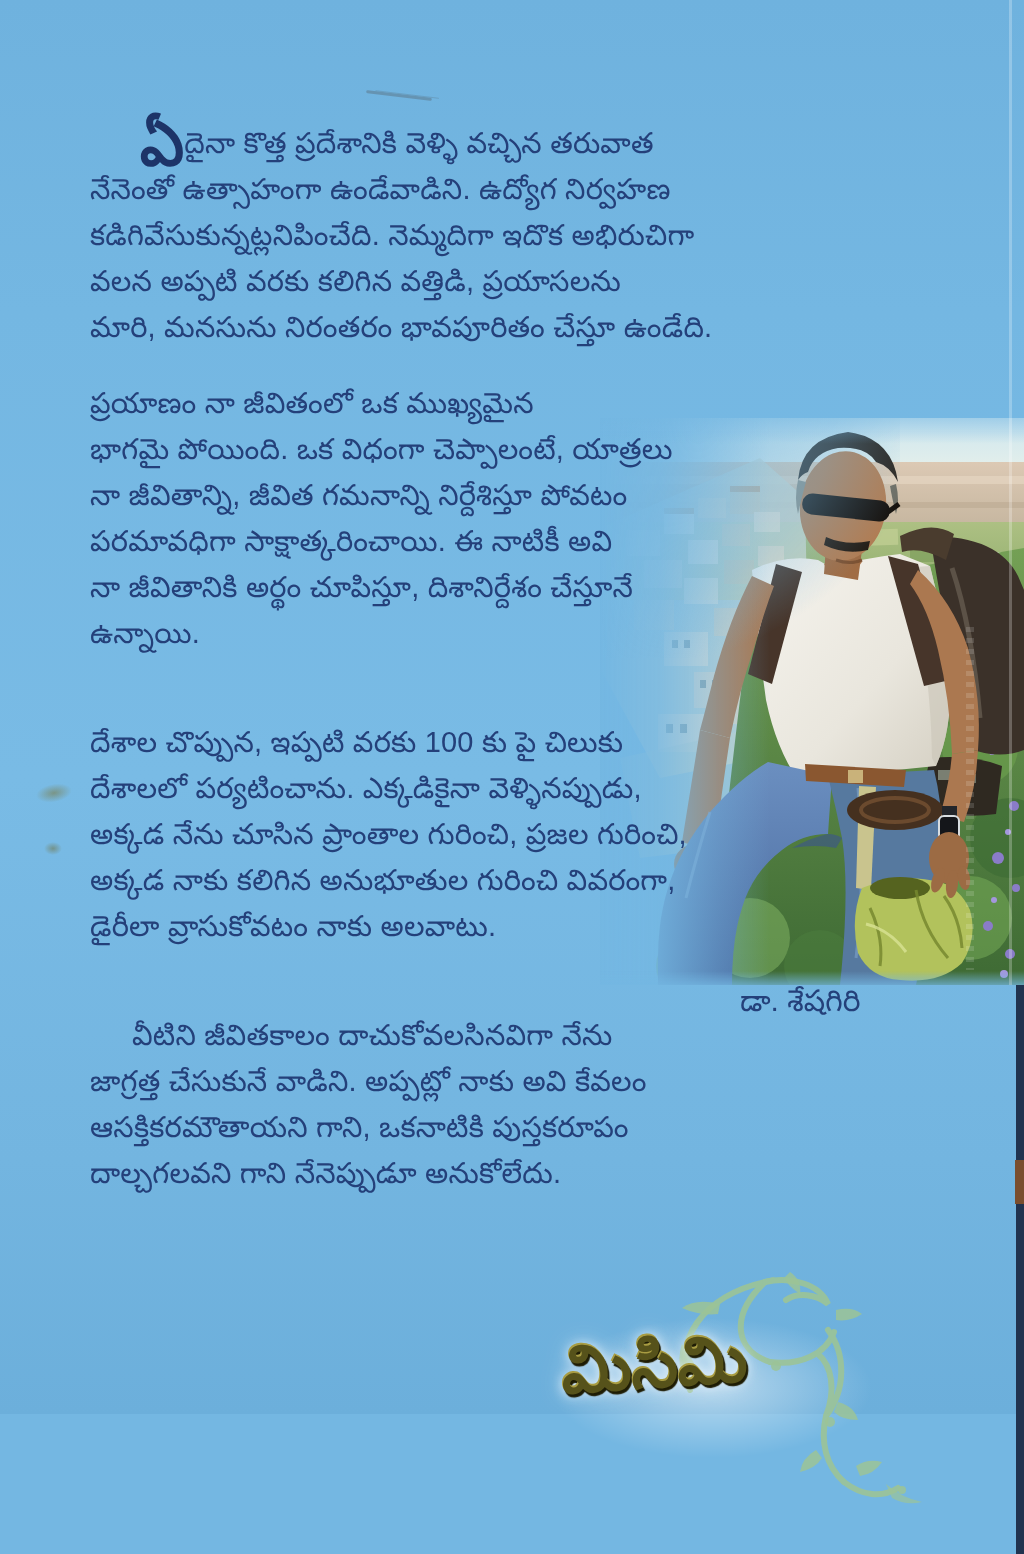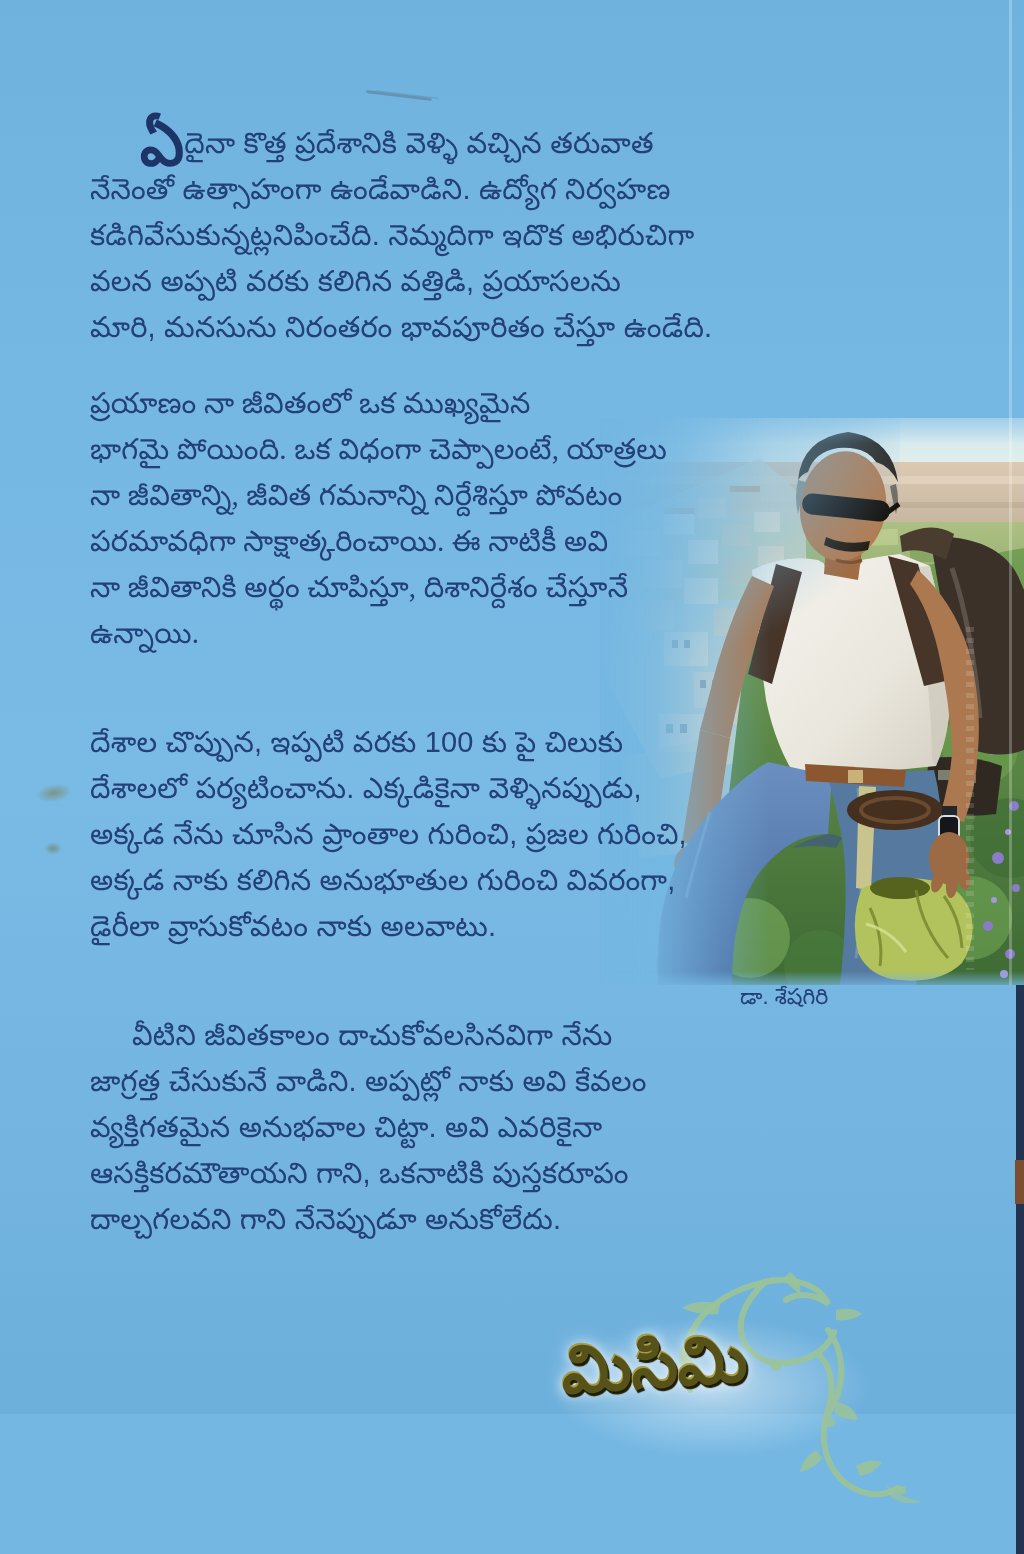--- a/index.html
+++ b/index.html
@@ -9,21 +9,21 @@
         background:linear-gradient(180deg,#6fb2de 0%,#74b7e2 22%,#79bbe5 55%,#73b5e0 82%,#6cafdb 100%);}
 
   
   .para{position:absolute;left:90px;color:#24407a;font-size:29px;line-height:46px;
         letter-spacing:.2px;}
   .tline{white-space:nowrap;height:46px;}
   .indent{padding-left:42px;}
   .dropline{padding-left:50px;}
   .dropcap{font-size:62px;line-height:0;vertical-align:-12px;font-weight:bold;color:#1d3468;}
 
-  .caption{position:absolute;left:740px;top:984px;color:#24407a;font-size:22px;white-space:nowrap;}
+  .caption{position:absolute;left:740px;top:984px;color:#24407a;font-size:30px;white-space:nowrap;}
 
   
   .photo{position:absolute;left:600px;top:418px;width:424px;height:567px;}
   .photo svg{display:block;}
   .fade-left{position:absolute;left:600px;top:418px;width:170px;height:567px;
     background:linear-gradient(90deg,#74b7e2 0%,rgba(116,183,226,.82) 35%,rgba(116,183,226,.35) 70%,rgba(116,183,226,0) 100%);}
   .fade-topleft{position:absolute;left:600px;top:418px;width:300px;height:240px;
     background:radial-gradient(ellipse at 0% 0%,rgba(116,183,226,.85) 0%,rgba(116,183,226,.35) 55%,rgba(116,183,226,0) 75%);}
   .fade-top{position:absolute;left:600px;top:418px;width:424px;height:26px;
     background:linear-gradient(180deg,rgba(116,183,226,.5),rgba(116,183,226,0));}
@@ -247,21 +247,21 @@
   <div class="fade-bottom"></div>
 
   <div class="para" style="top:120px;">
     <div class="tline dropline"><span class="dropcap">ఏ</span><span>దైనా కొత్త ప్రదేశానికి వెళ్ళి వచ్చిన తరువాత</span></div>
     <div class="tline">నేనెంతో ఉత్సాహంగా ఉండేవాడిని. ఉద్యోగ నిర్వహణ</div>
     <div class="tline">కడిగివేసుకున్నట్లనిపించేది. నెమ్మదిగా ఇదొక అభిరుచిగా</div>
     <div class="tline">వలన అప్పటి వరకు కలిగిన వత్తిడి, ప్రయాసలను</div>
     <div class="tline">మారి, మనసును నిరంతరం భావపూరితం చేస్తూ ఉండేది.</div>
   </div>
 
-  <div class="para" style="top:380px;font-family:Liberation Serif, serif;">
+  <div class="para" style="top:380px;">
     <div class="tline">ప్రయాణం నా జీవితంలో ఒక ముఖ్యమైన</div>
     <div class="tline">భాగమై పోయింది. ఒక విధంగా చెప్పాలంటే, యాత్రలు</div>
     <div class="tline">నా జీవితాన్ని, జీవిత గమనాన్ని నిర్దేశిస్తూ పోవటం</div>
     <div class="tline">పరమావధిగా సాక్షాత్కరించాయి. ఈ నాటికీ అవి</div>
     <div class="tline">నా జీవితానికి అర్థం చూపిస్తూ, దిశానిర్దేశం చేస్తూనే</div>
     <div class="tline">ఉన్నాయి.</div>
   </div>
 
   <div class="para" style="top:719px;">
     <div class="tline">దేశాల చొప్పున, ఇప్పటి వరకు 100 కు పై చిలుకు</div>
@@ -269,21 +269,20 @@
     <div class="tline">అక్కడ నేను చూసిన ప్రాంతాల గురించి, ప్రజల గురించి,</div>
     <div class="tline">అక్కడ నాకు కలిగిన అనుభూతుల గురించి వివరంగా,</div>
     <div class="tline">డైరీలా వ్రాసుకోవటం నాకు అలవాటు.</div>
   </div>
 
   <div class="caption">డా. శేషగిరి</div>
 
   <div class="para" style="top:1012px;">
     <div class="tline indent">వీటిని జీవితకాలం దాచుకోవలసినవిగా నేను</div>
     <div class="tline">జాగ్రత్త చేసుకునే వాడిని. అప్పట్లో నాకు అవి కేవలం</div>
-    <div class="tline">వ్యక్తిగతమైన అనుభవాల చిట్టా. అవి ఎవరికైనా</div>
     <div class="tline">ఆసక్తికరమౌతాయని గాని, ఒకనాటికి పుస్తకరూపం</div>
     <div class="tline">దాల్చగలవని గాని నేనెప్పుడూ అనుకోలేదు.</div>
   </div>
 
   <div class="logo">
     <div class="logo-glow"></div>
     <svg class="logo-flourish" width="300" height="240" viewBox="0 0 300 240">
       <g fill="none" stroke="#9cc497" stroke-width="6" stroke-linecap="round" opacity=".9">
         <path d="M60,120 C40,70 75,25 135,12 C100,45 104,80 140,92"></path>
         <path d="M135,12 C160,6 190,14 198,34 C186,24 168,22 156,30"></path>

